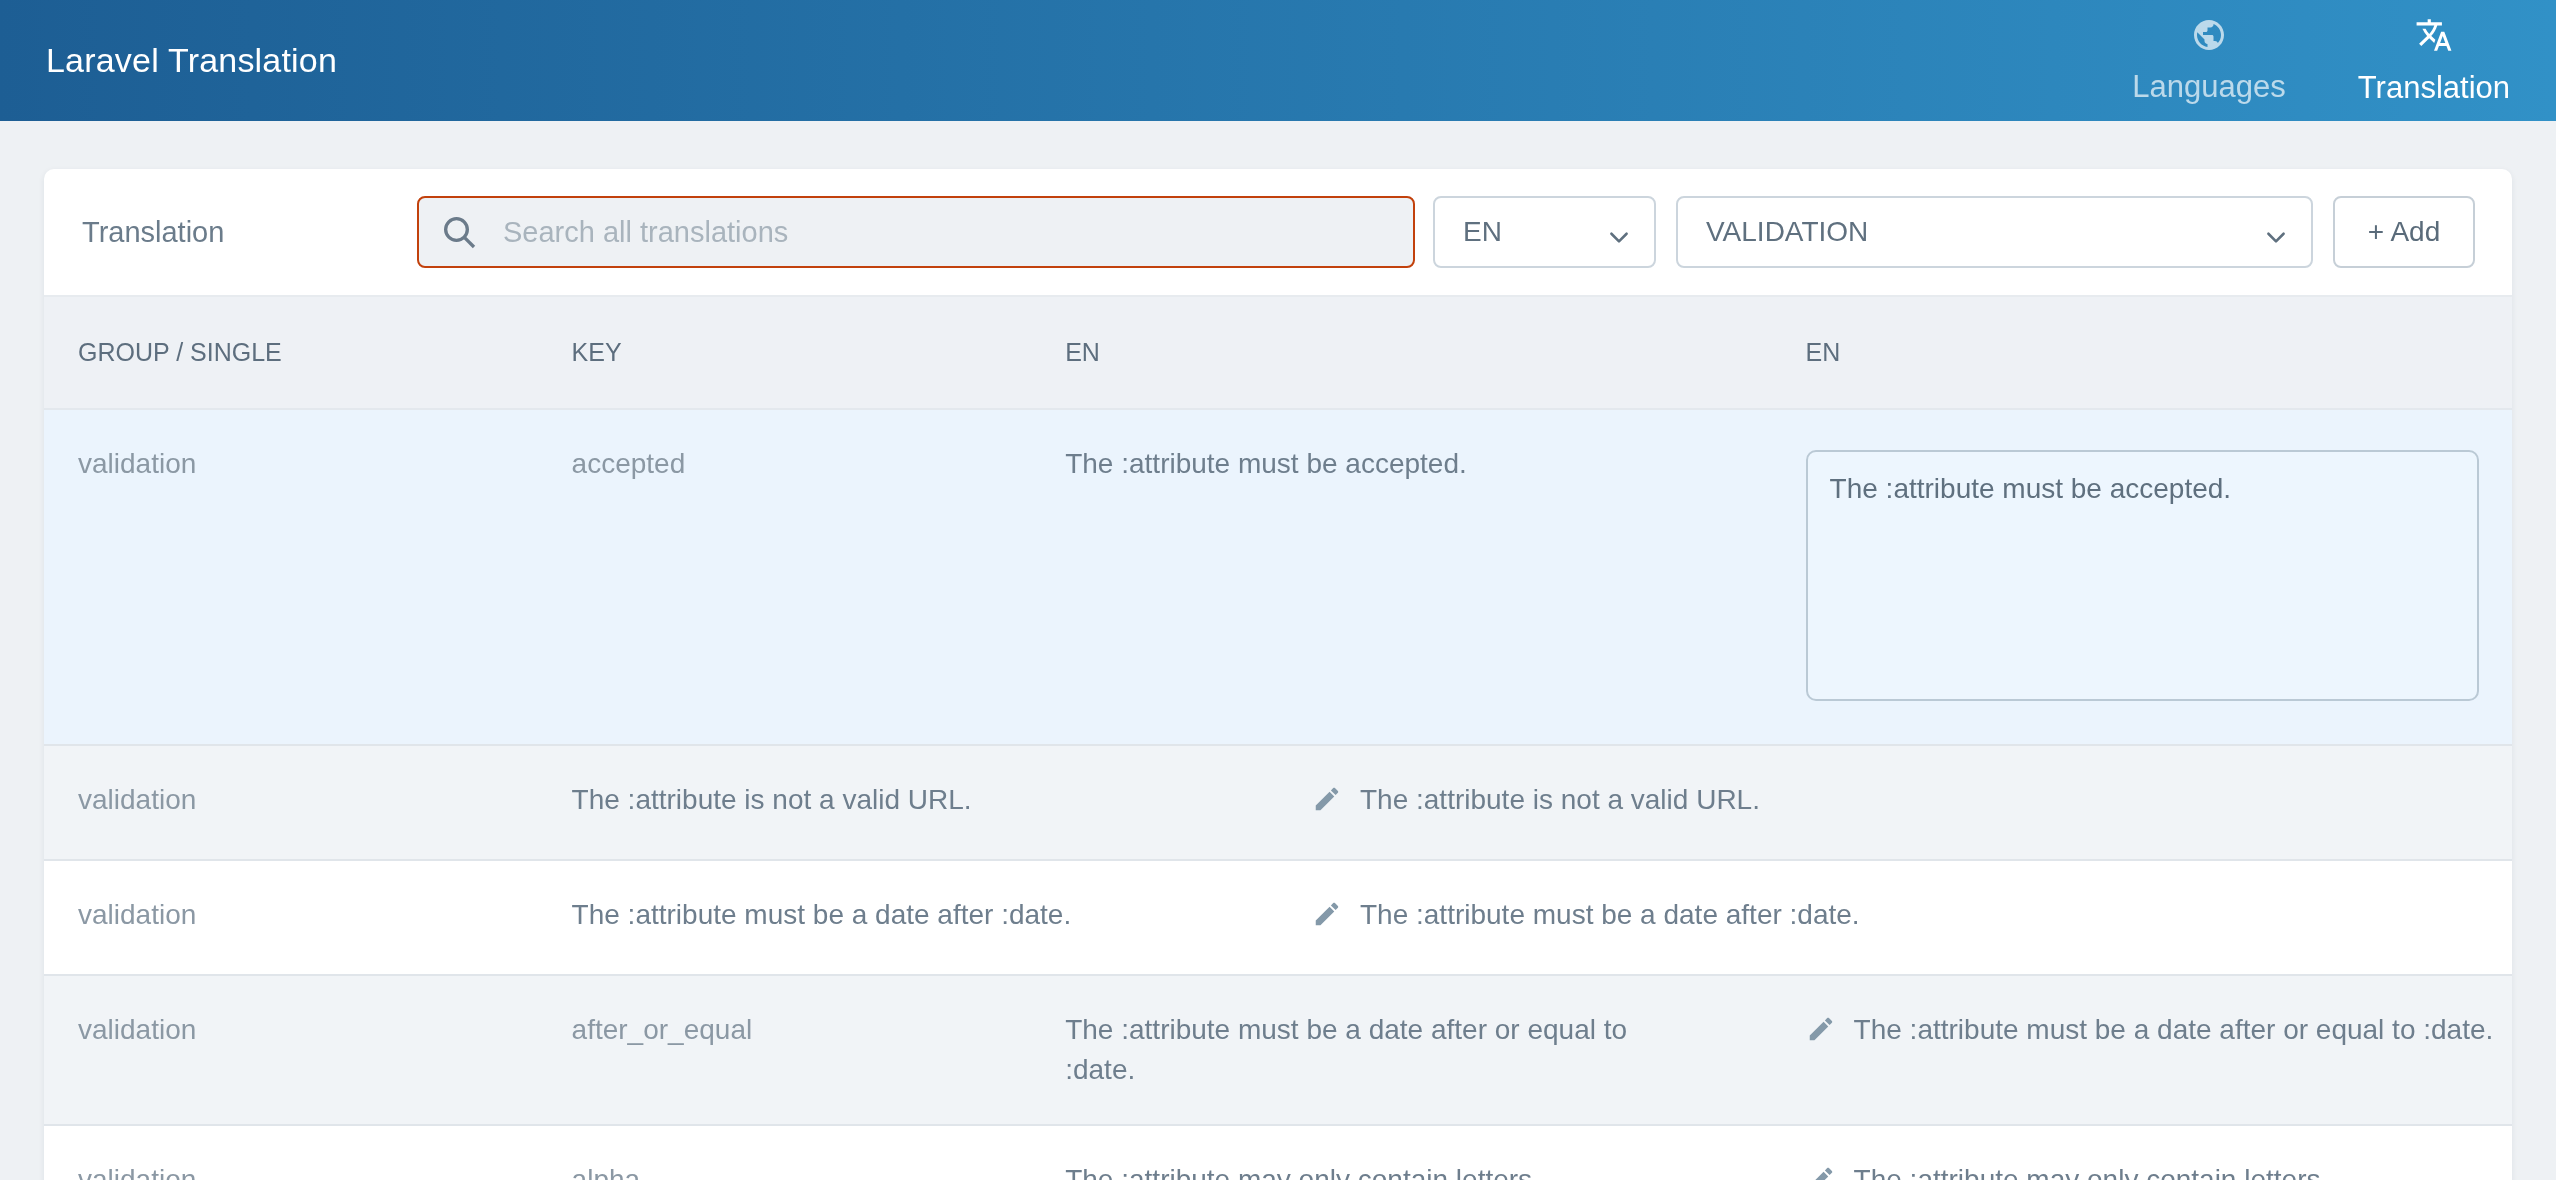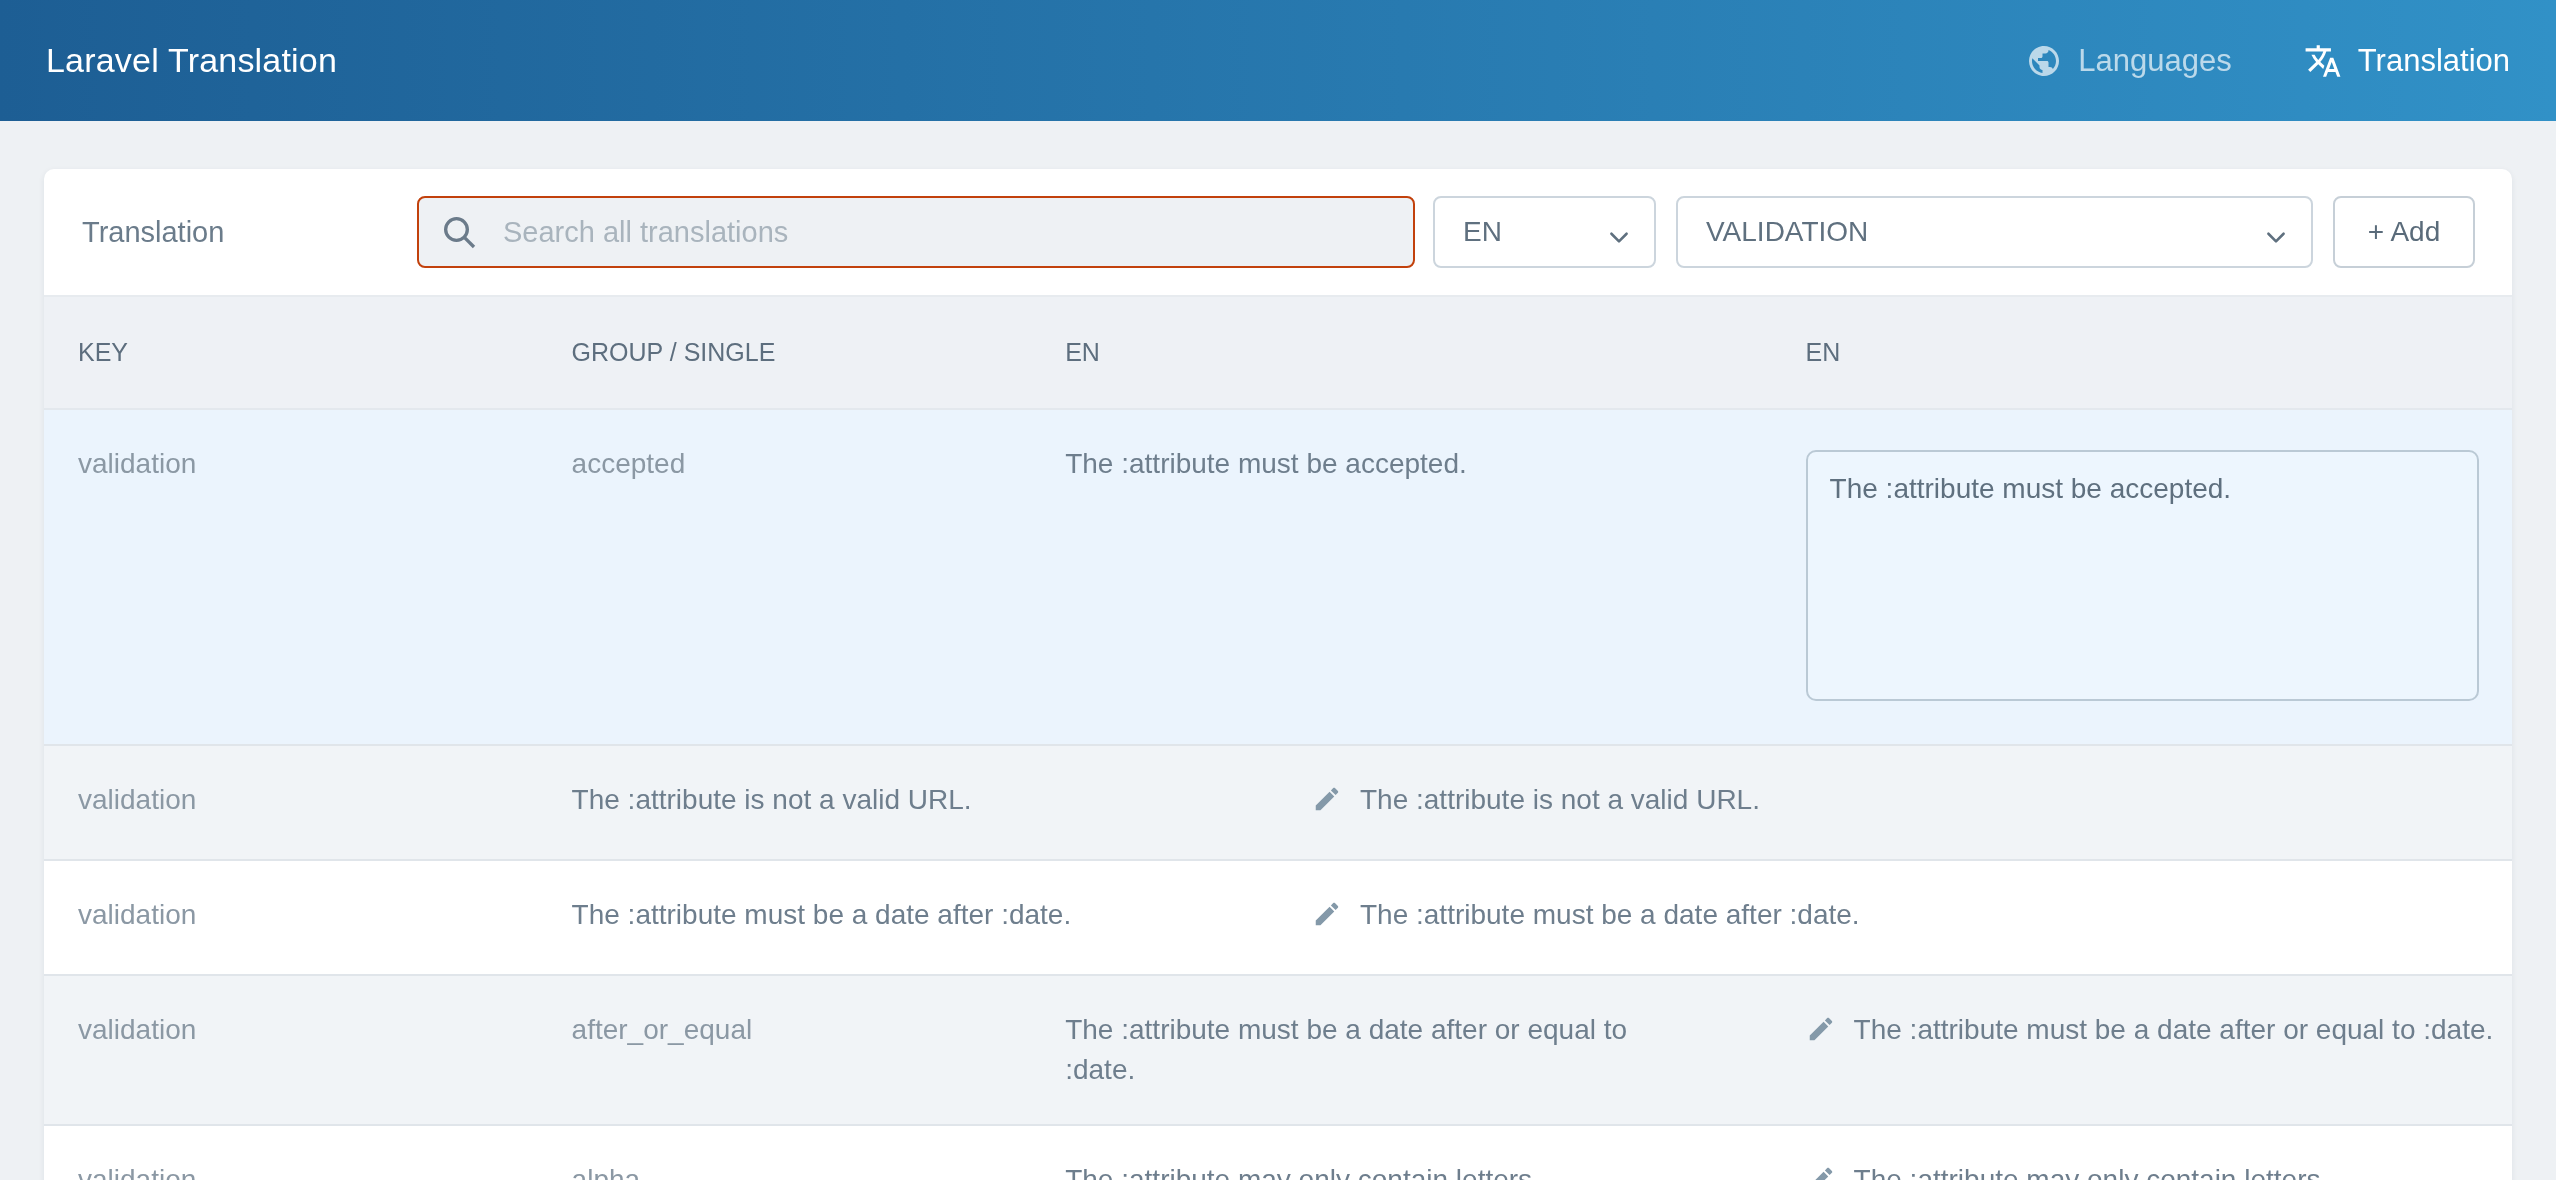--- a/index.html
+++ b/index.html
@@ -12,21 +12,21 @@
 
   
   .navbar {
     height:121px;
     background:linear-gradient(to right,#1d5e94,#3191c7);
     display:flex; align-items:center; justify-content:space-between;
     padding:0 46px;
   }
   .navbar-title { color:#ffffff; font-size:34px; font-weight:normal; letter-spacing:.2px; }
   .nav-links { display:flex; align-items:center; gap:72px; }
-  .nav-link { display:flex; align-items:center; gap:16px; font-size:31px; cursor:pointer; }
+  .nav-link { display:flex; align-items:center; gap:16px; font-size:31px; cursor:pointer;flex-direction:column; }
   .nav-link.inactive { color:rgba(255,255,255,.68); }
   .nav-link.active { color:#ffffff; }
   .nav-link svg { display:block; }
 
   
   .card {
     margin:48px 44px 0 44px;
     width:2468px;
     background:#ffffff;
     border-radius:10px 10px 0 0;
@@ -179,22 +179,22 @@
         <svg width="26" height="26" viewBox="0 0 24 24" fill="none" stroke="#5f707f" stroke-width="2.4" stroke-linecap="round" stroke-linejoin="round">
           <polyline points="5,9 12,16 19,9"></polyline>
         </svg>
       </span>
     </div>
 
     <button class="add-btn">+ Add</button>
   </div>
 
   <div class="thead">
+    <div class="th col1">GROUP / SINGLE</div>
     <div class="th col2">KEY</div>
-    <div class="th col1">GROUP / SINGLE</div>
     <div class="th col3">EN</div>
     <div class="th col4">EN</div>
   </div>
 
   <div id="tbody">
       <div class="trow editing">
         <div class="td col1 group-cell">validation</div>
         <div class="td col2 key-cell">accepted</div>
         <div class="td col3 source-cell">The :attribute must be accepted.</div>
         <div class="td col4 trans-cell">

